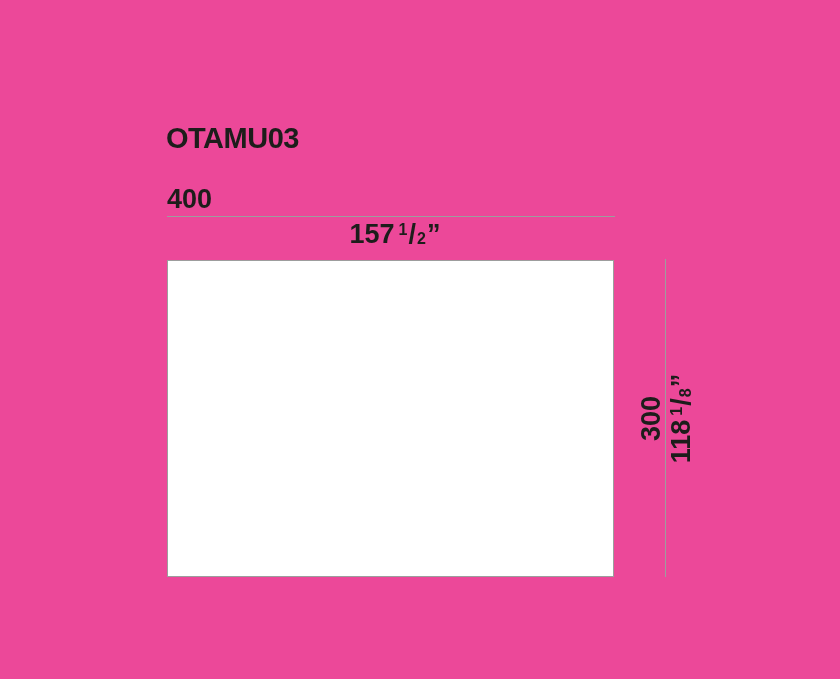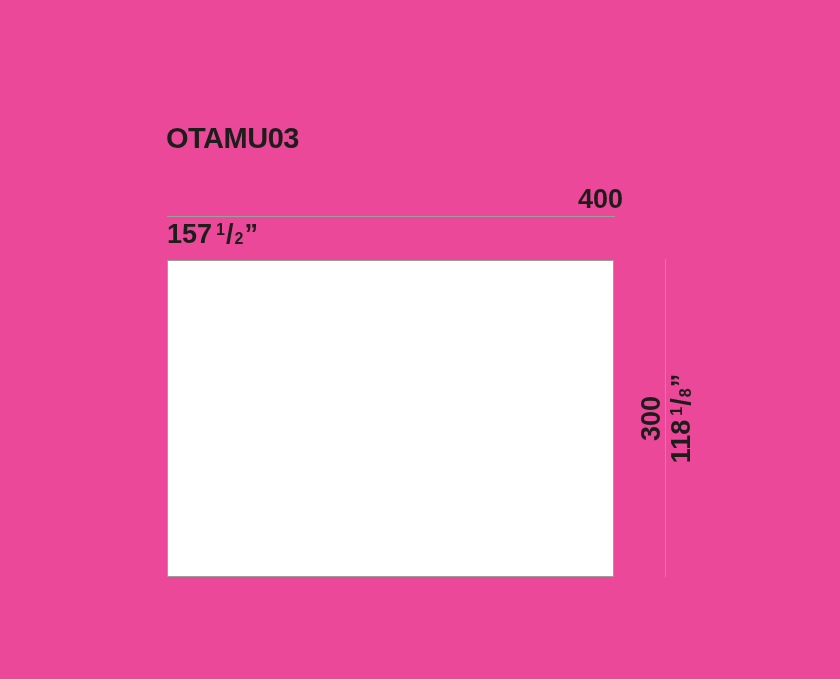--- a/index.html
+++ b/index.html
@@ -25,38 +25,39 @@
     letter-spacing: -0.5px;
     line-height: 1;
     white-space: nowrap;
   }
   
   .dim-metric-h {
     position: absolute;
     left: 167px;
     top: 186px;
     width: 456px;
-    text-align: right;
+    text-align: left;
     font-size: 27px;
     font-weight: bold;
     line-height: 1;
   }
   .dim-line-h {
     position: absolute;
     left: 167px;
     top: 216px;
     width: 448px;
     height: 1px;
     background: var(--line-color, #9d9d9d);
   }
   .dim-imperial-h {
     position: absolute;
     left: 167px;
     top: 221px;
     width: 456px;
+    text-align: center;
     font-size: 27px;
     font-weight: bold;
     line-height: 1;
     white-space: nowrap;
   }
   
   .rect {
     position: absolute;
     left: 167px;
     top: 260px;

